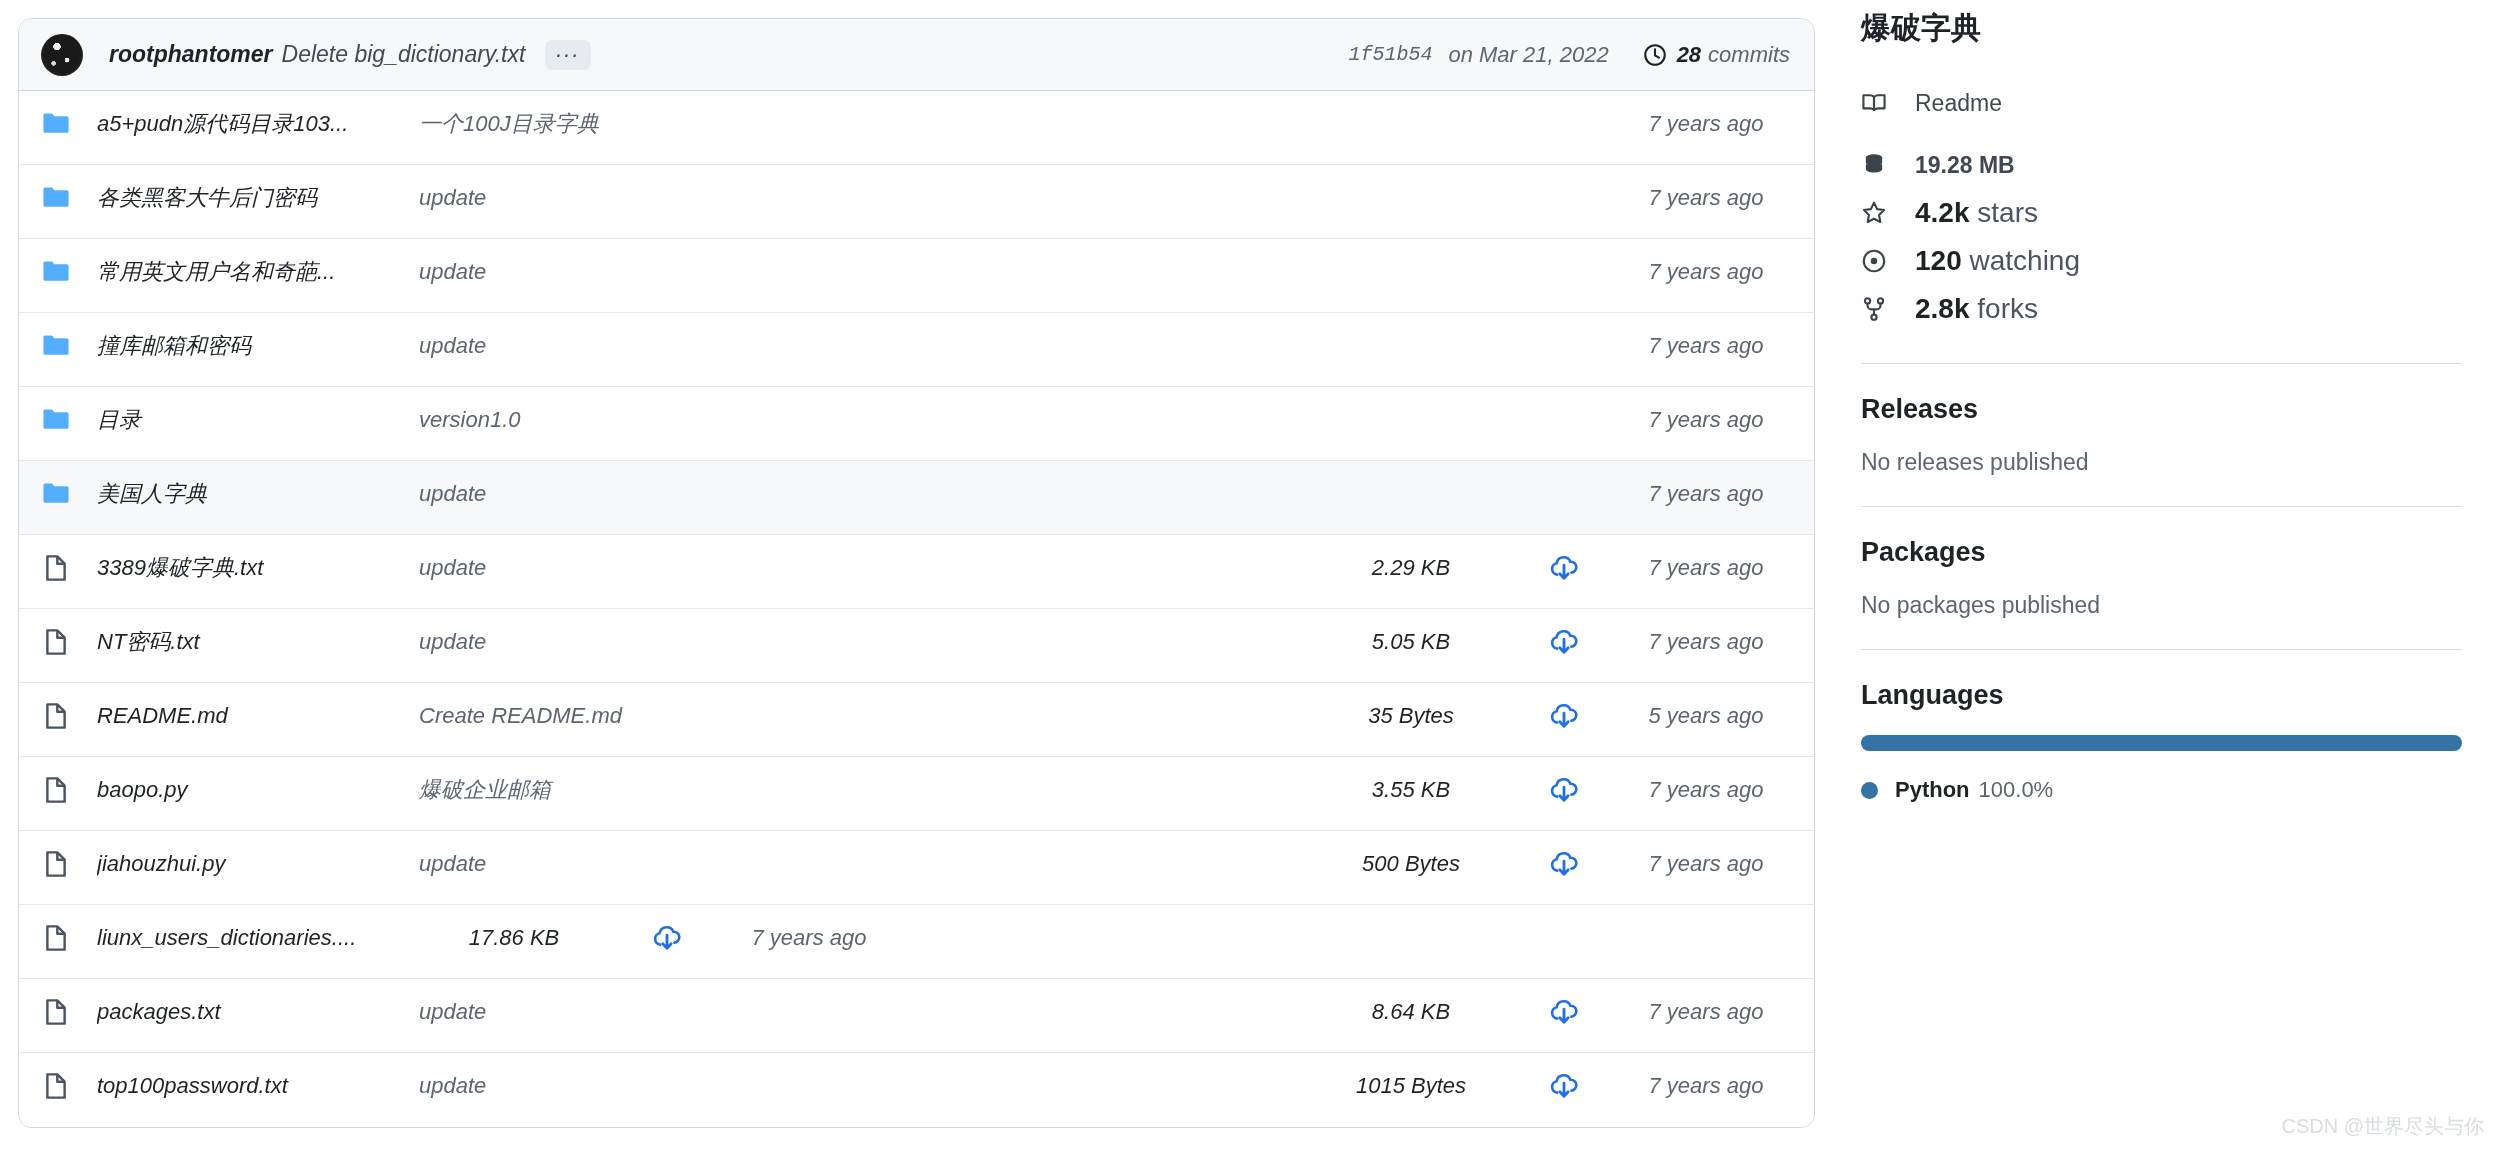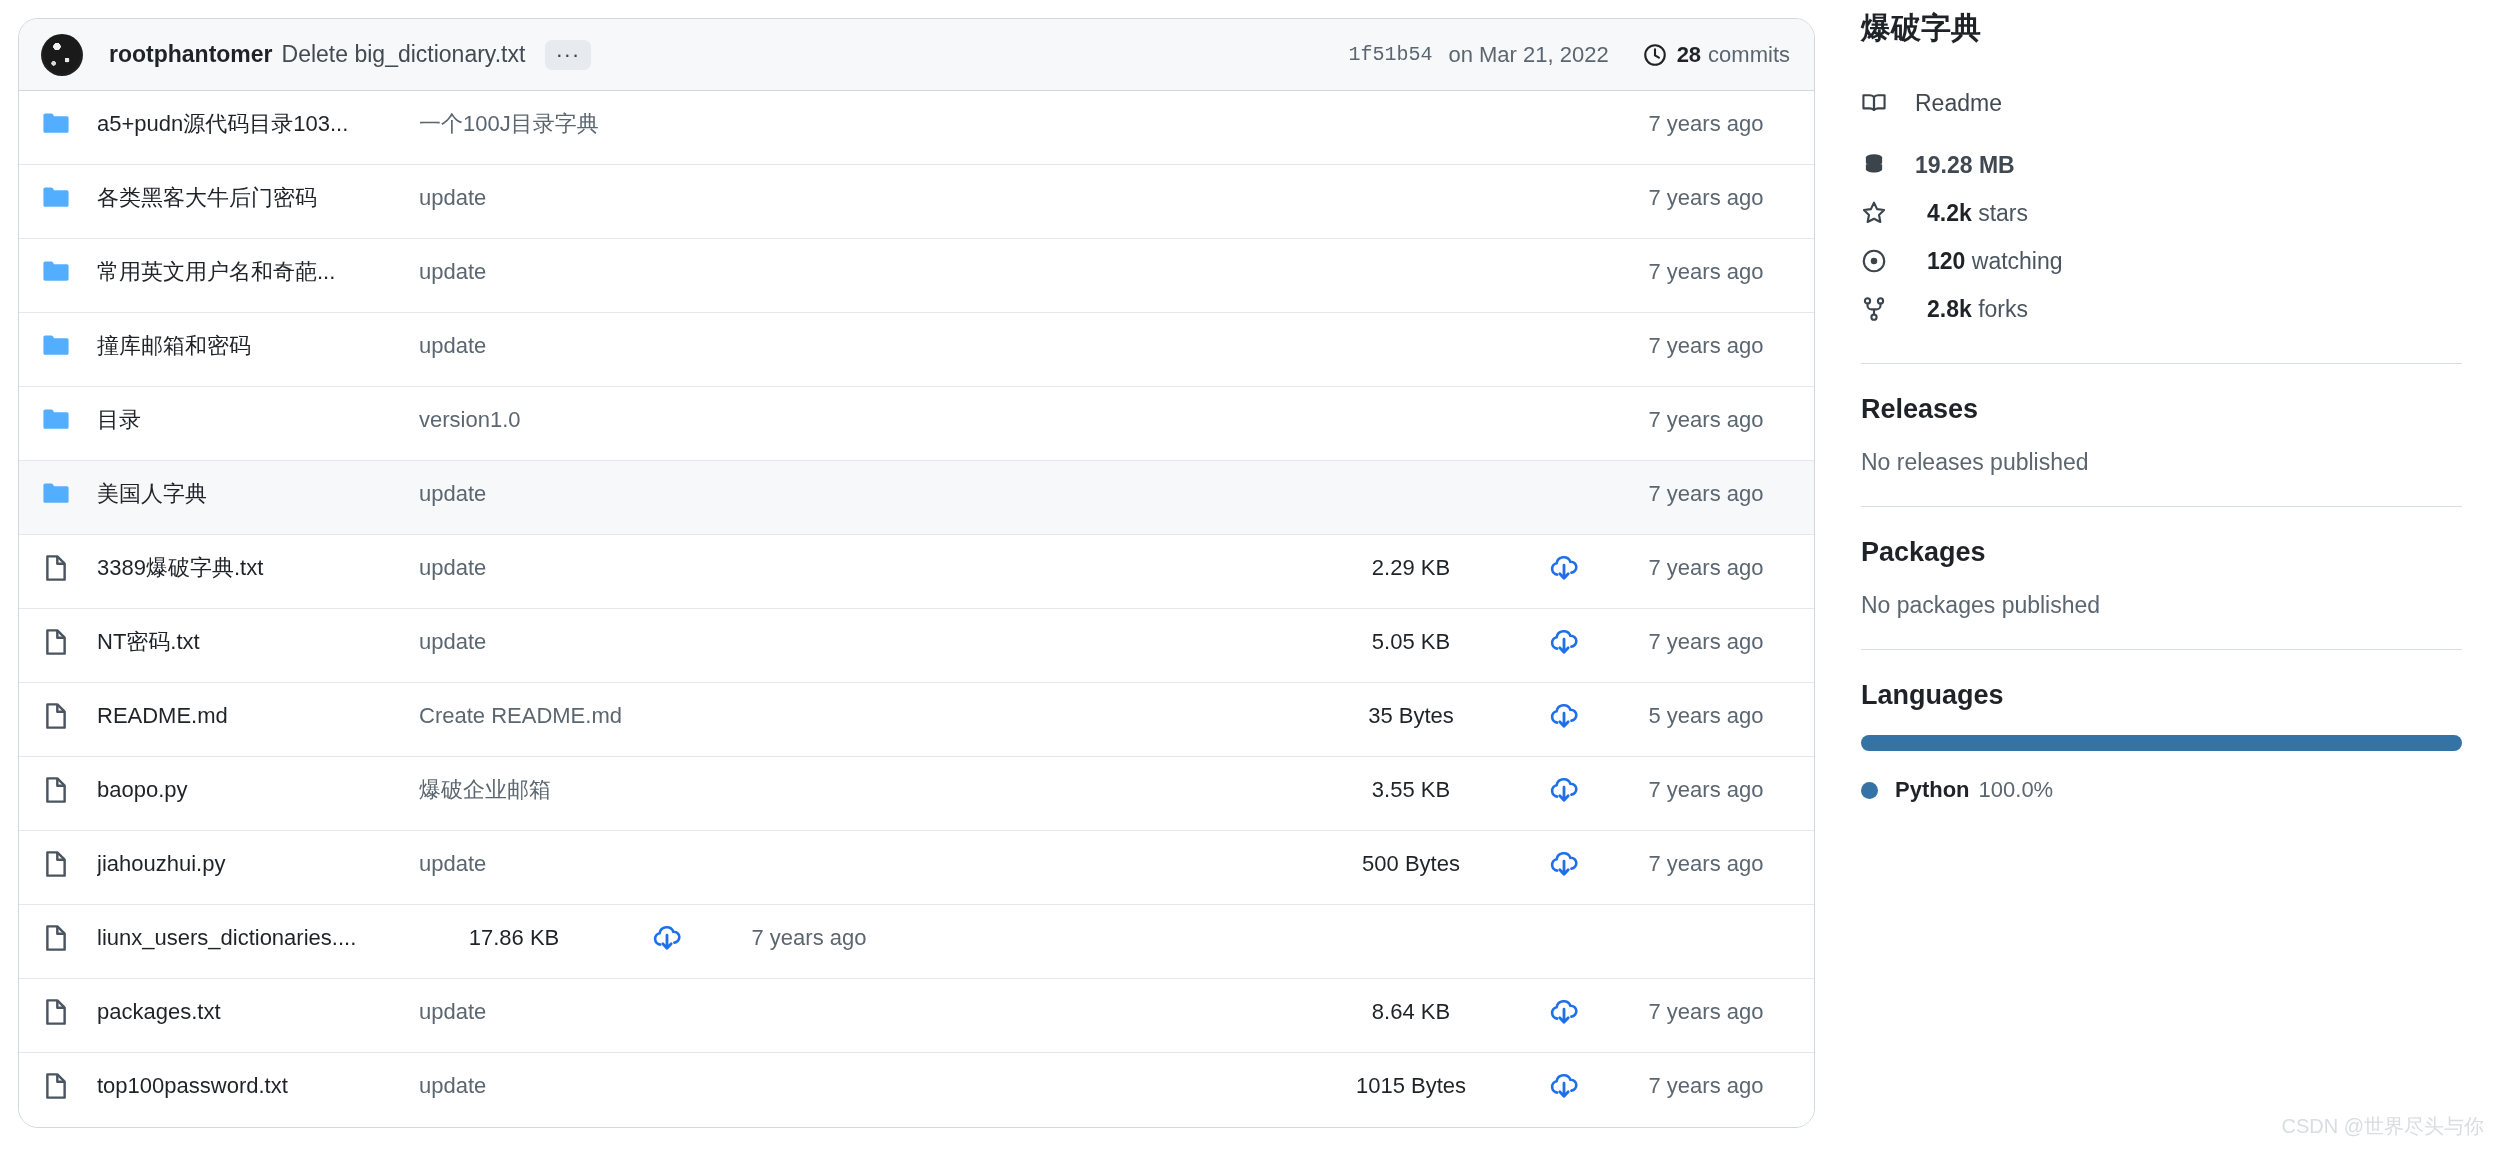--- a/index.html
+++ b/index.html
@@ -19,23 +19,24 @@
   }
 
   
   .files-col {
     width: 1815px;
     padding: 18px 0 0 18px;
     flex: 0 0 1815px;
   }
   .file-box {
     border: 1px solid #d0d7de;
-    border-radius: 20px;
+    border-radius: 14px;
     overflow: hidden;
     background: #ffffff;
+    font-style: italic;
   }
 
   
   .commit-bar {
     display: flex;
     align-items: center;
     background: #f6f8fa;
     border-bottom: 1px solid #d0d7de;
     height: 72px;
     padding: 0 24px 0 22px;
@@ -177,23 +178,23 @@
   }
   .about-item .ico {
     width: 34px;
     flex: 0 0 34px;
     display: flex;
     align-items: center;
     justify-content: flex-start;
   }
   .about-item .ico svg { display: block; }
   .about-label {
-    font-size: 23px;
+    font-size: 28px;
     color: #4b5560;
-    margin-left: 32px;
+    margin-left: 20px;
     white-space: nowrap;
   }
   .about-label b { color: #1f2328; font-weight: bold; }
   .about-readme { font-size: 23px; color: #404851; margin-left: 20px; }
   .about-size { font-size: 23px; color: #404851; margin-left: 20px; font-weight: bold; }
   .gap-lg { height: 14px; }
 
   .divider {
     border-top: 1px solid #d8dee4;
     margin: 30px 0 0 0;

